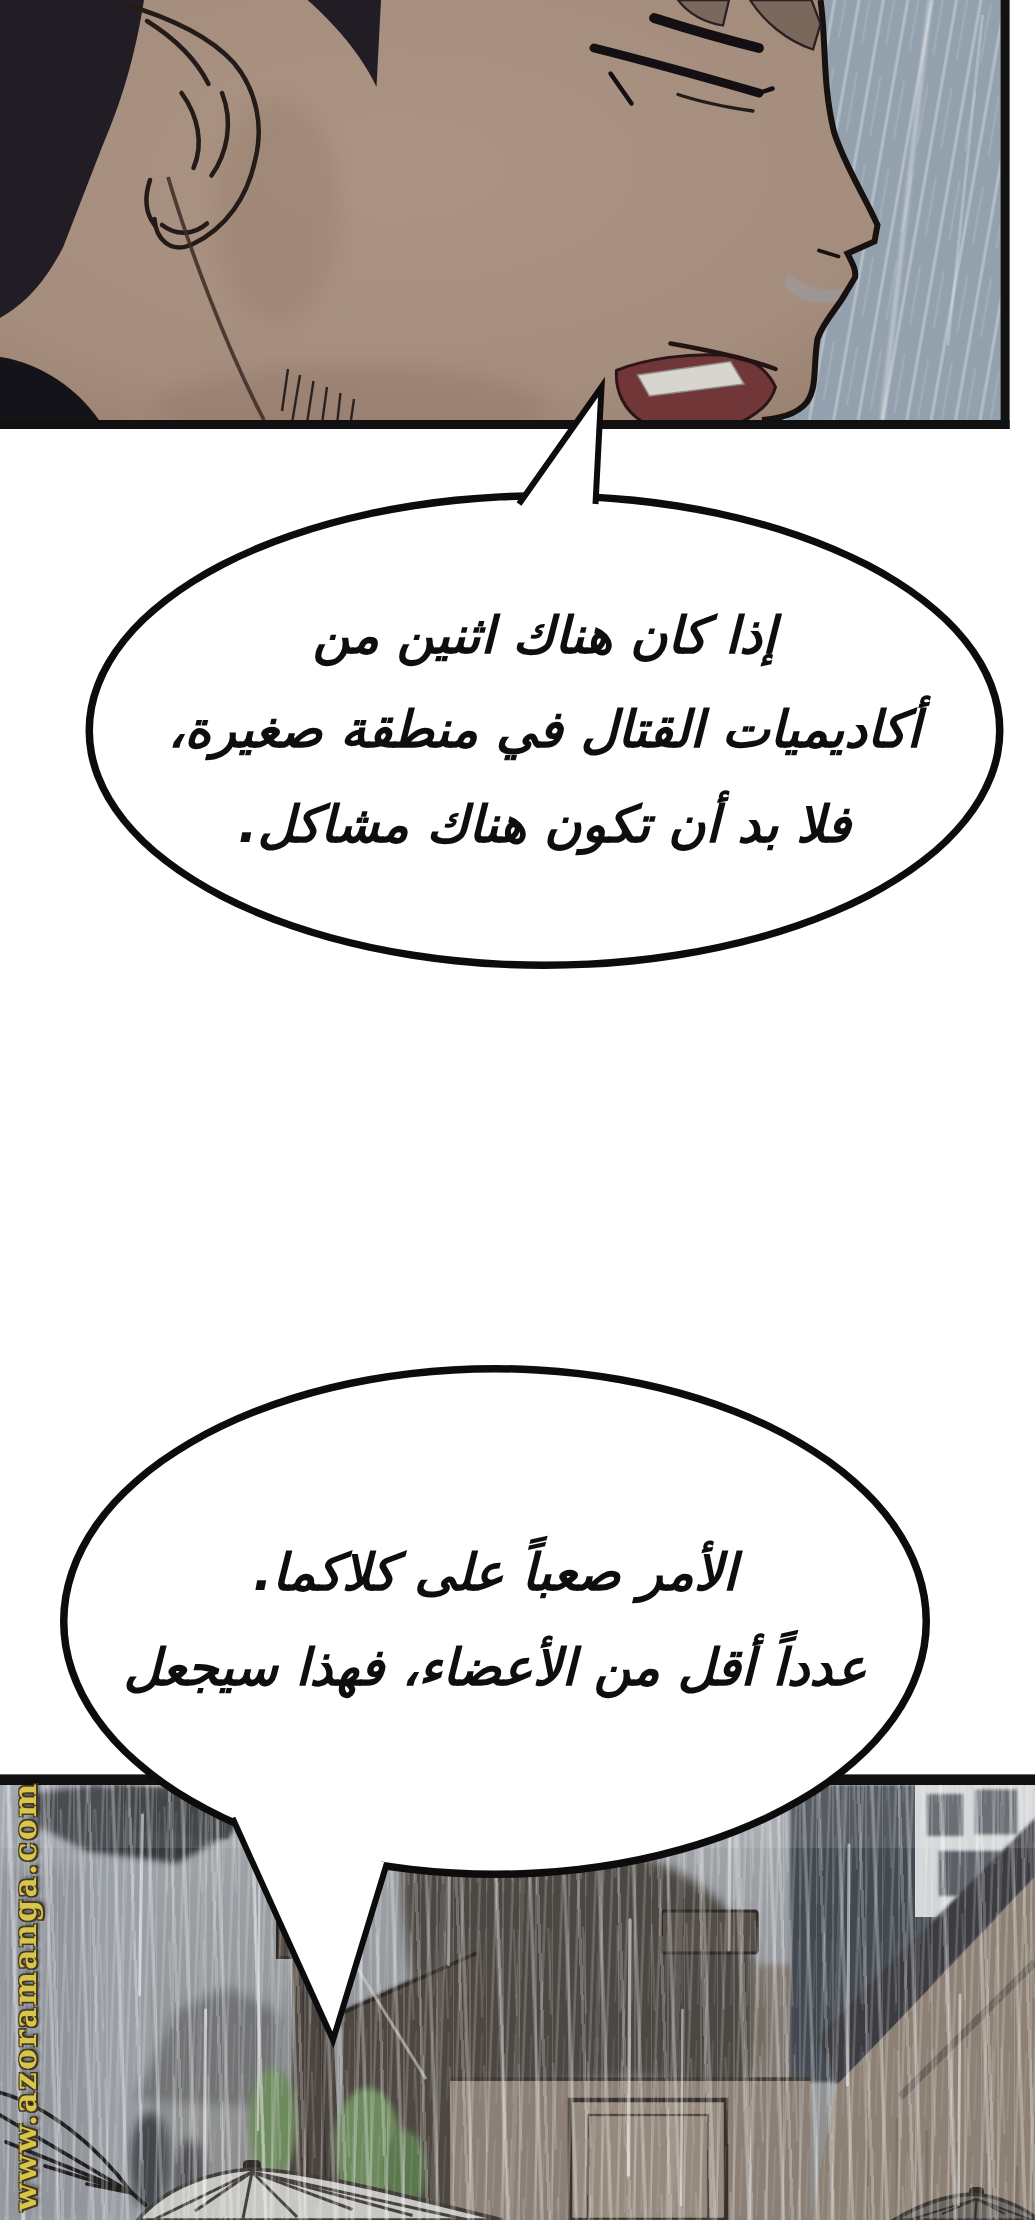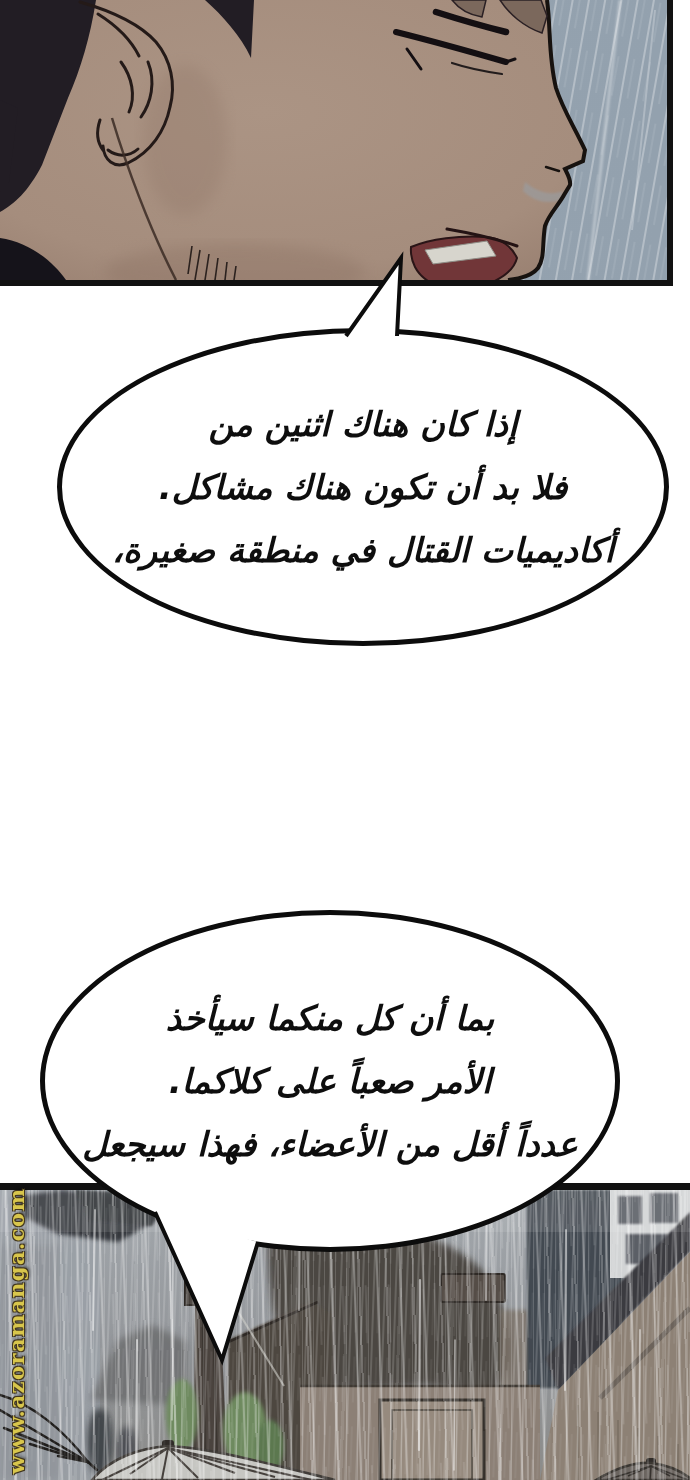--- a/index.html
+++ b/index.html
@@ -326,29 +326,28 @@
 
       <rect x="0" y="0" width="690" height="290" fill="url(#rainB1)"></rect>
       <rect x="0" y="0" width="690" height="290" fill="url(#rainB2)"></rect>
       <rect x="0" y="0" width="690" height="42" fill="#ffffff" opacity=".10"></rect>
     </svg>
     <div class="rain-overlay"></div>
   </div>
 
   <div class="bubble bubble-1">
     <div class="speech-line">إذا كان هناك اثنين من</div>
+    <div class="speech-line">أكاديميات القتال في منطقة صغيرة،</div>
     <div class="speech-line">فلا بد أن تكون هناك مشاكل.</div>
-    <div class="speech-line">أكاديميات القتال في منطقة صغيرة،</div>
   </div>
   <svg class="tail-svg tail-1" width="70" height="90">
     <path d="M 6,84 L 61,6 L 57,84" fill="var(--bubble-fill,#fff)" stroke="var(--bubble-stroke,#0c0c0c)" stroke-width="4" stroke-linejoin="miter"></path>
   </svg>
 
   <div class="bubble bubble-2">
-    <div class="speech-line">بما أن كل منكما سيأخذ</div>
     <div class="speech-line">الأمر صعباً على كلاكما.</div>
     <div class="speech-line">عدداً أقل من الأعضاء، فهذا سيجعل</div>
   </div>
   <svg class="tail-svg tail-2" width="125" height="160">
     <path d="M 10,7 L 77,155 L 113,37" fill="var(--bubble-fill,#fff)" stroke="var(--bubble-stroke,#0c0c0c)" stroke-width="4" stroke-linejoin="miter"></path>
   </svg>
 
   <div class="watermark">www.azoramanga.com</div>
 
 </div>

